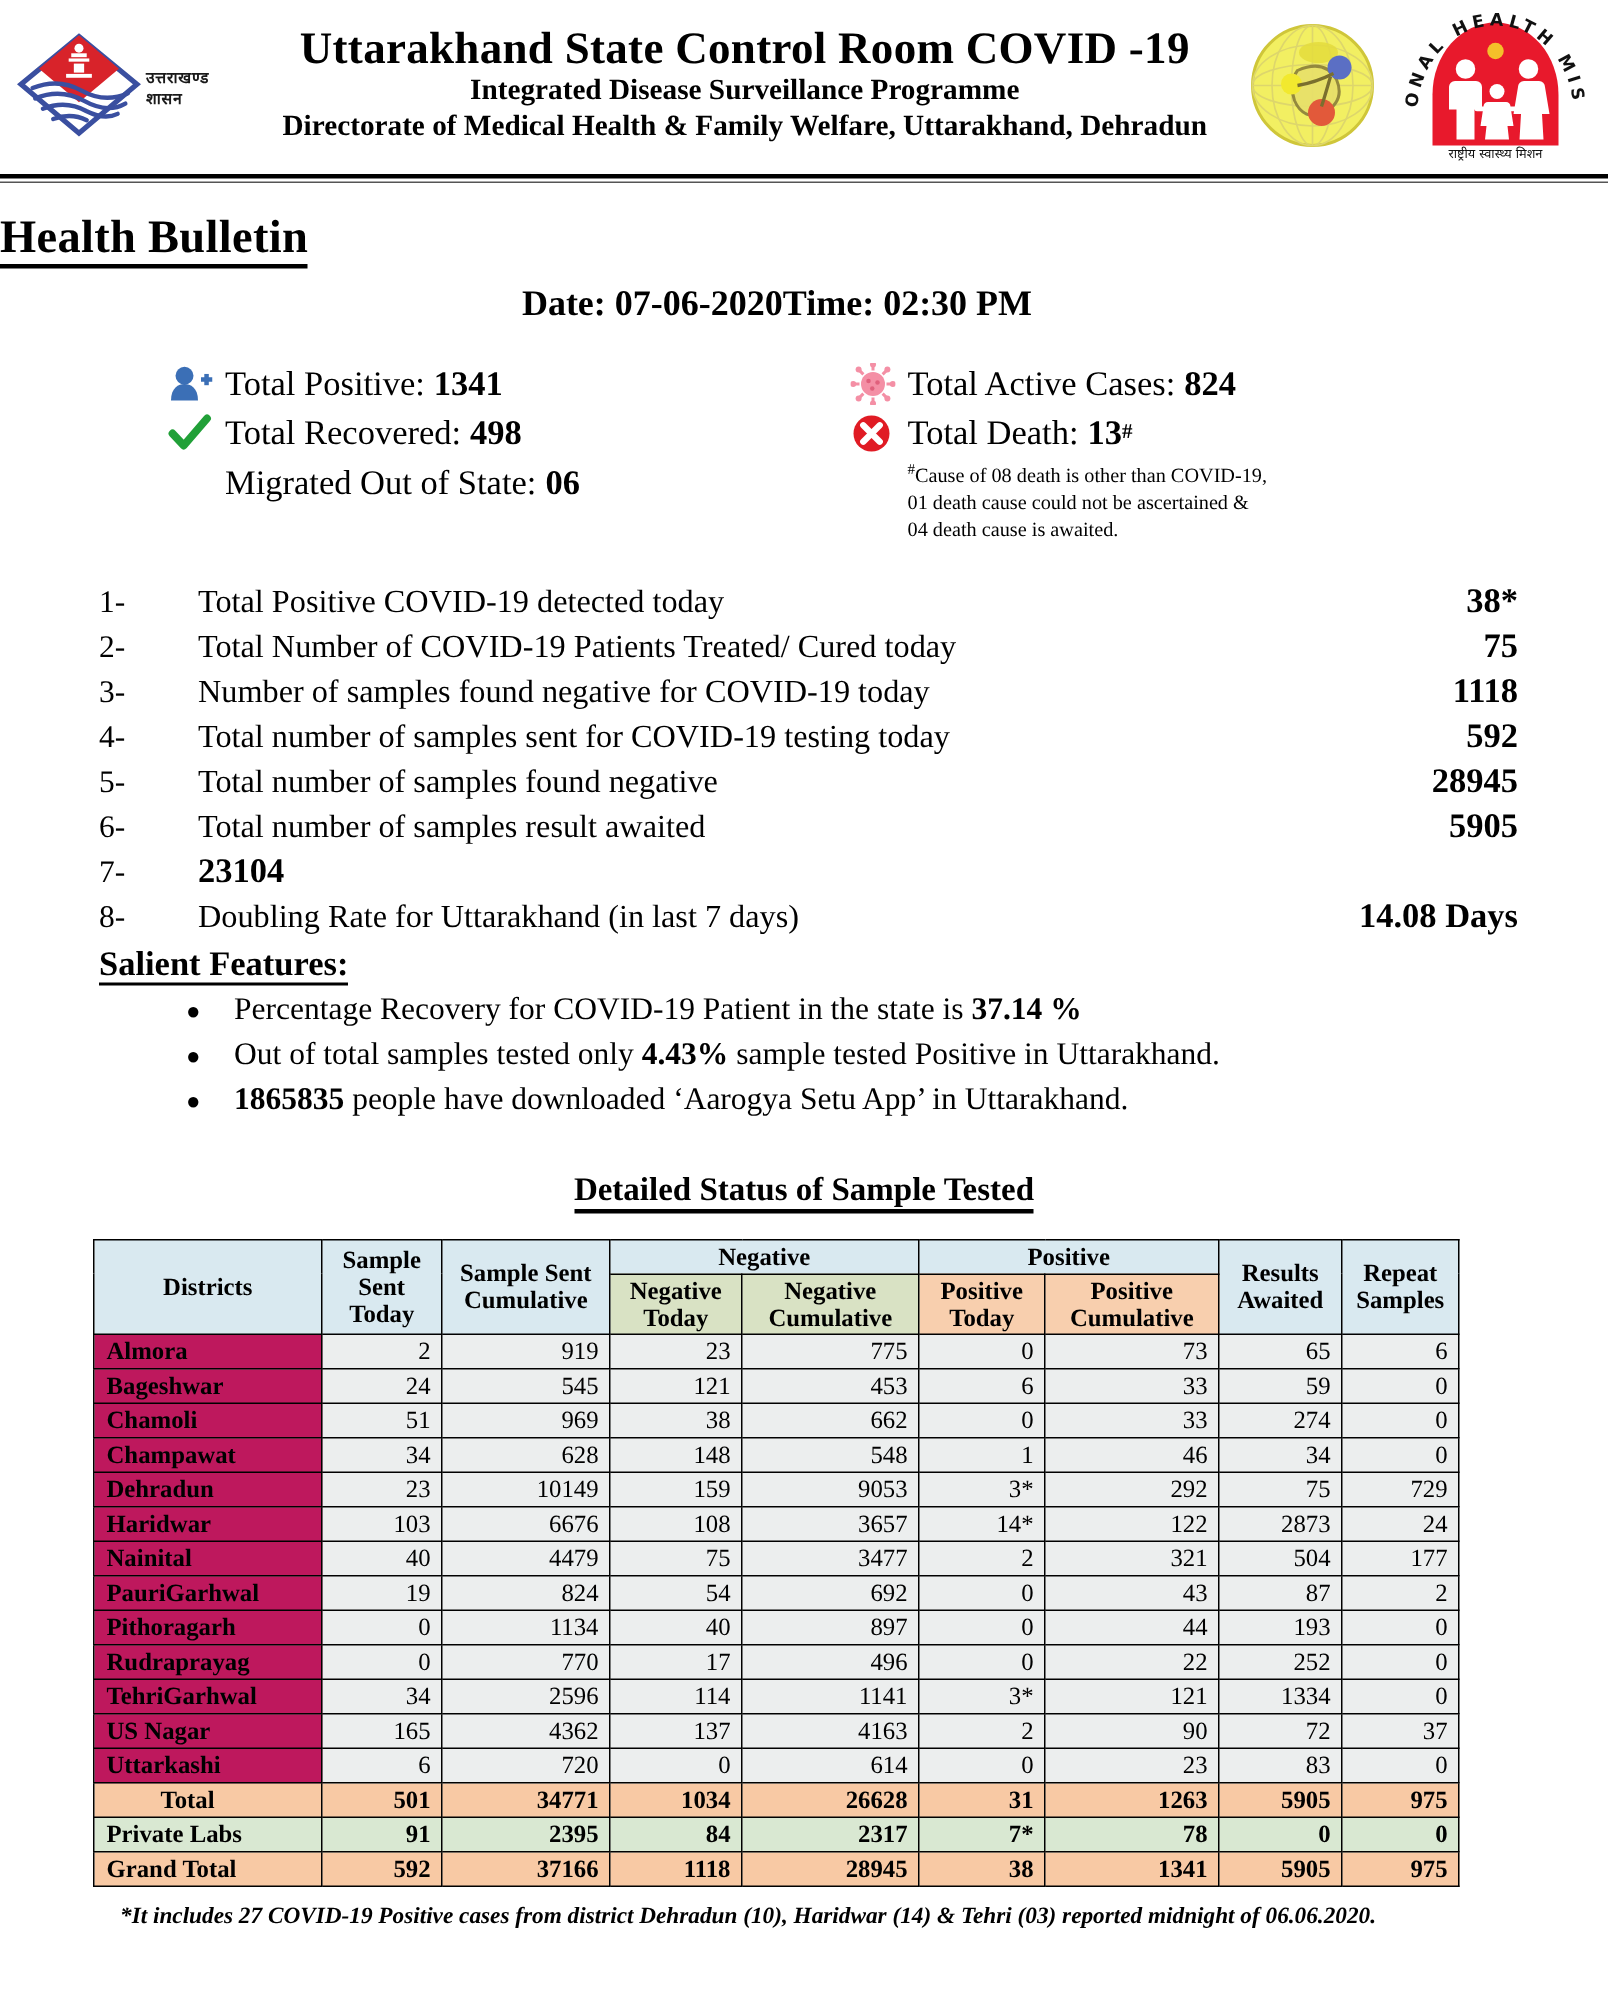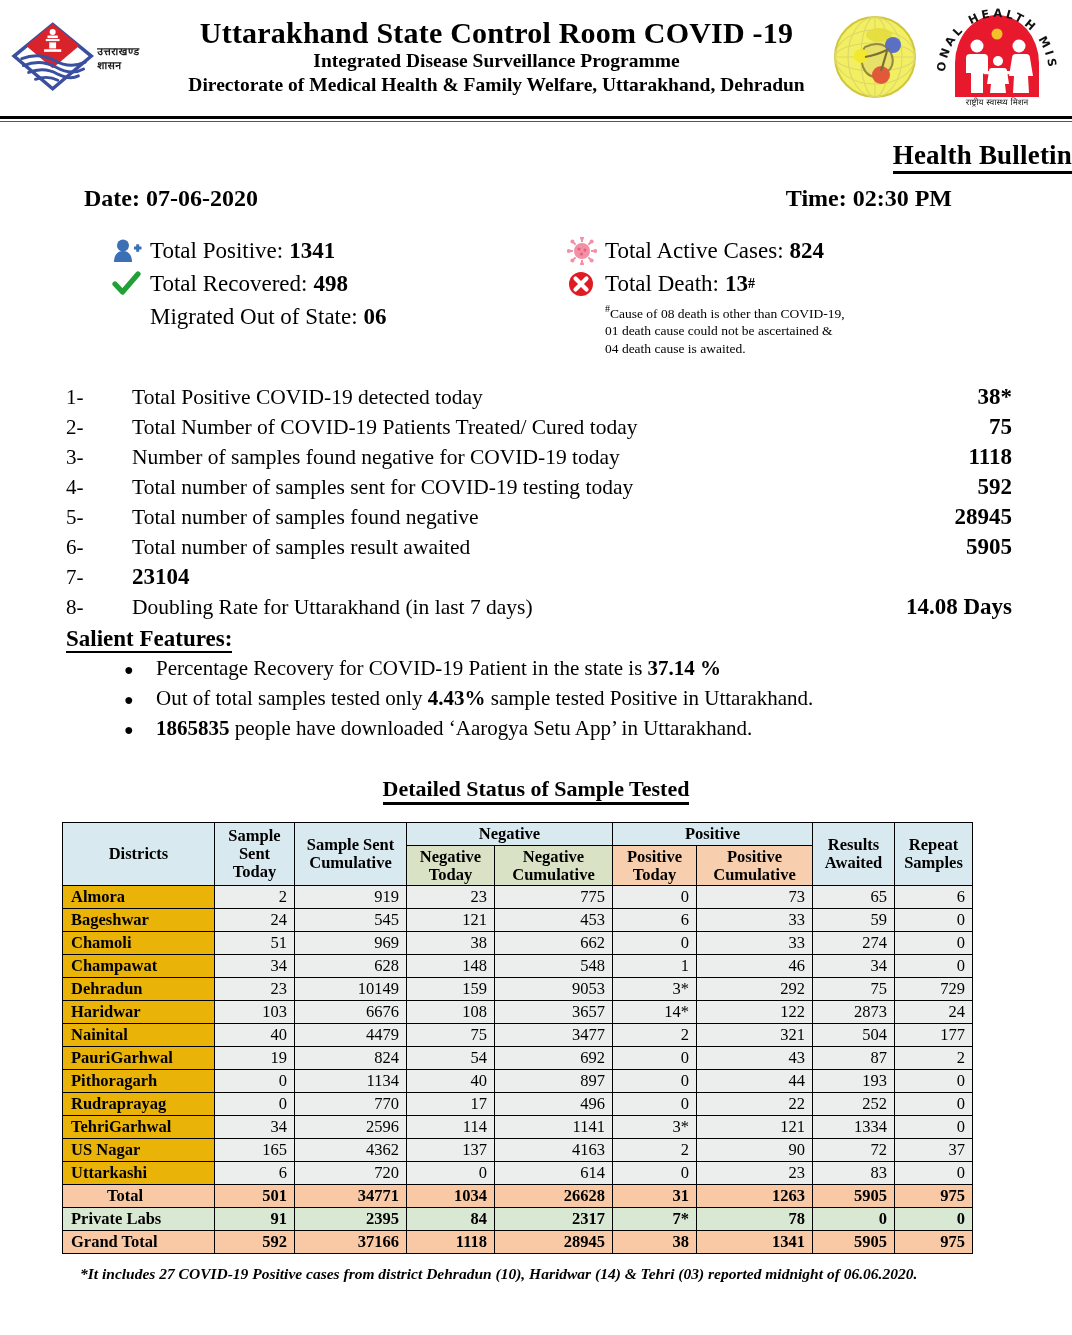--- a/index.html
+++ b/index.html
@@ -81,34 +81,34 @@
     margin: 2px 0 0 0;
   }
   .rule2 {
     height: 1px;
     background: #555;
     margin-top: 2px;
   }
 
   
   .bulletin-title {
-    text-align: right;
-    font-size: 27px;
+    text-align: left;
+    font-size: 31px;
     font-weight: bold;
     margin-top: 18px;
     letter-spacing: .2px;
   }
   .bulletin-title span {
     border-bottom: 3px solid #000;
     padding-bottom: 1px;
   }
 
   .datetime-row {
     display: flex;
-    justify-content: space-between;
+    justify-content: center;
     margin-top: 14px;
     padding: 0 120px 0 84px;
     font-size: 24px;
     font-weight: bold;
   }
 
   
   .summary {
     display: flex;
     margin-top: 22px;
@@ -222,21 +222,21 @@
   th.hdr-neg { background: #d9e2c4 !important; }
   th.hdr-pos { background: #f8cfae !important; }
   th.districts-head {
     text-align: left;
     font-size: 19px;
     padding-left: 8px;
   }
   table.data td.dname {
     text-align: left;
     font-weight: bold;
-    background: #eab308;
+    background: #be185d;
     padding-left: 8px;
     font-size: 16.5px;
   }
   table.data td.num {
     text-align: right;
     background: #eceeee;
     padding-right: 7px;
   }
   tr.trow-total td { background: #f8c9a4 !important; font-weight: bold; }
   tr.trow-total td.dname { background: #f8c9a4 !important; padding-left: 44px; }

